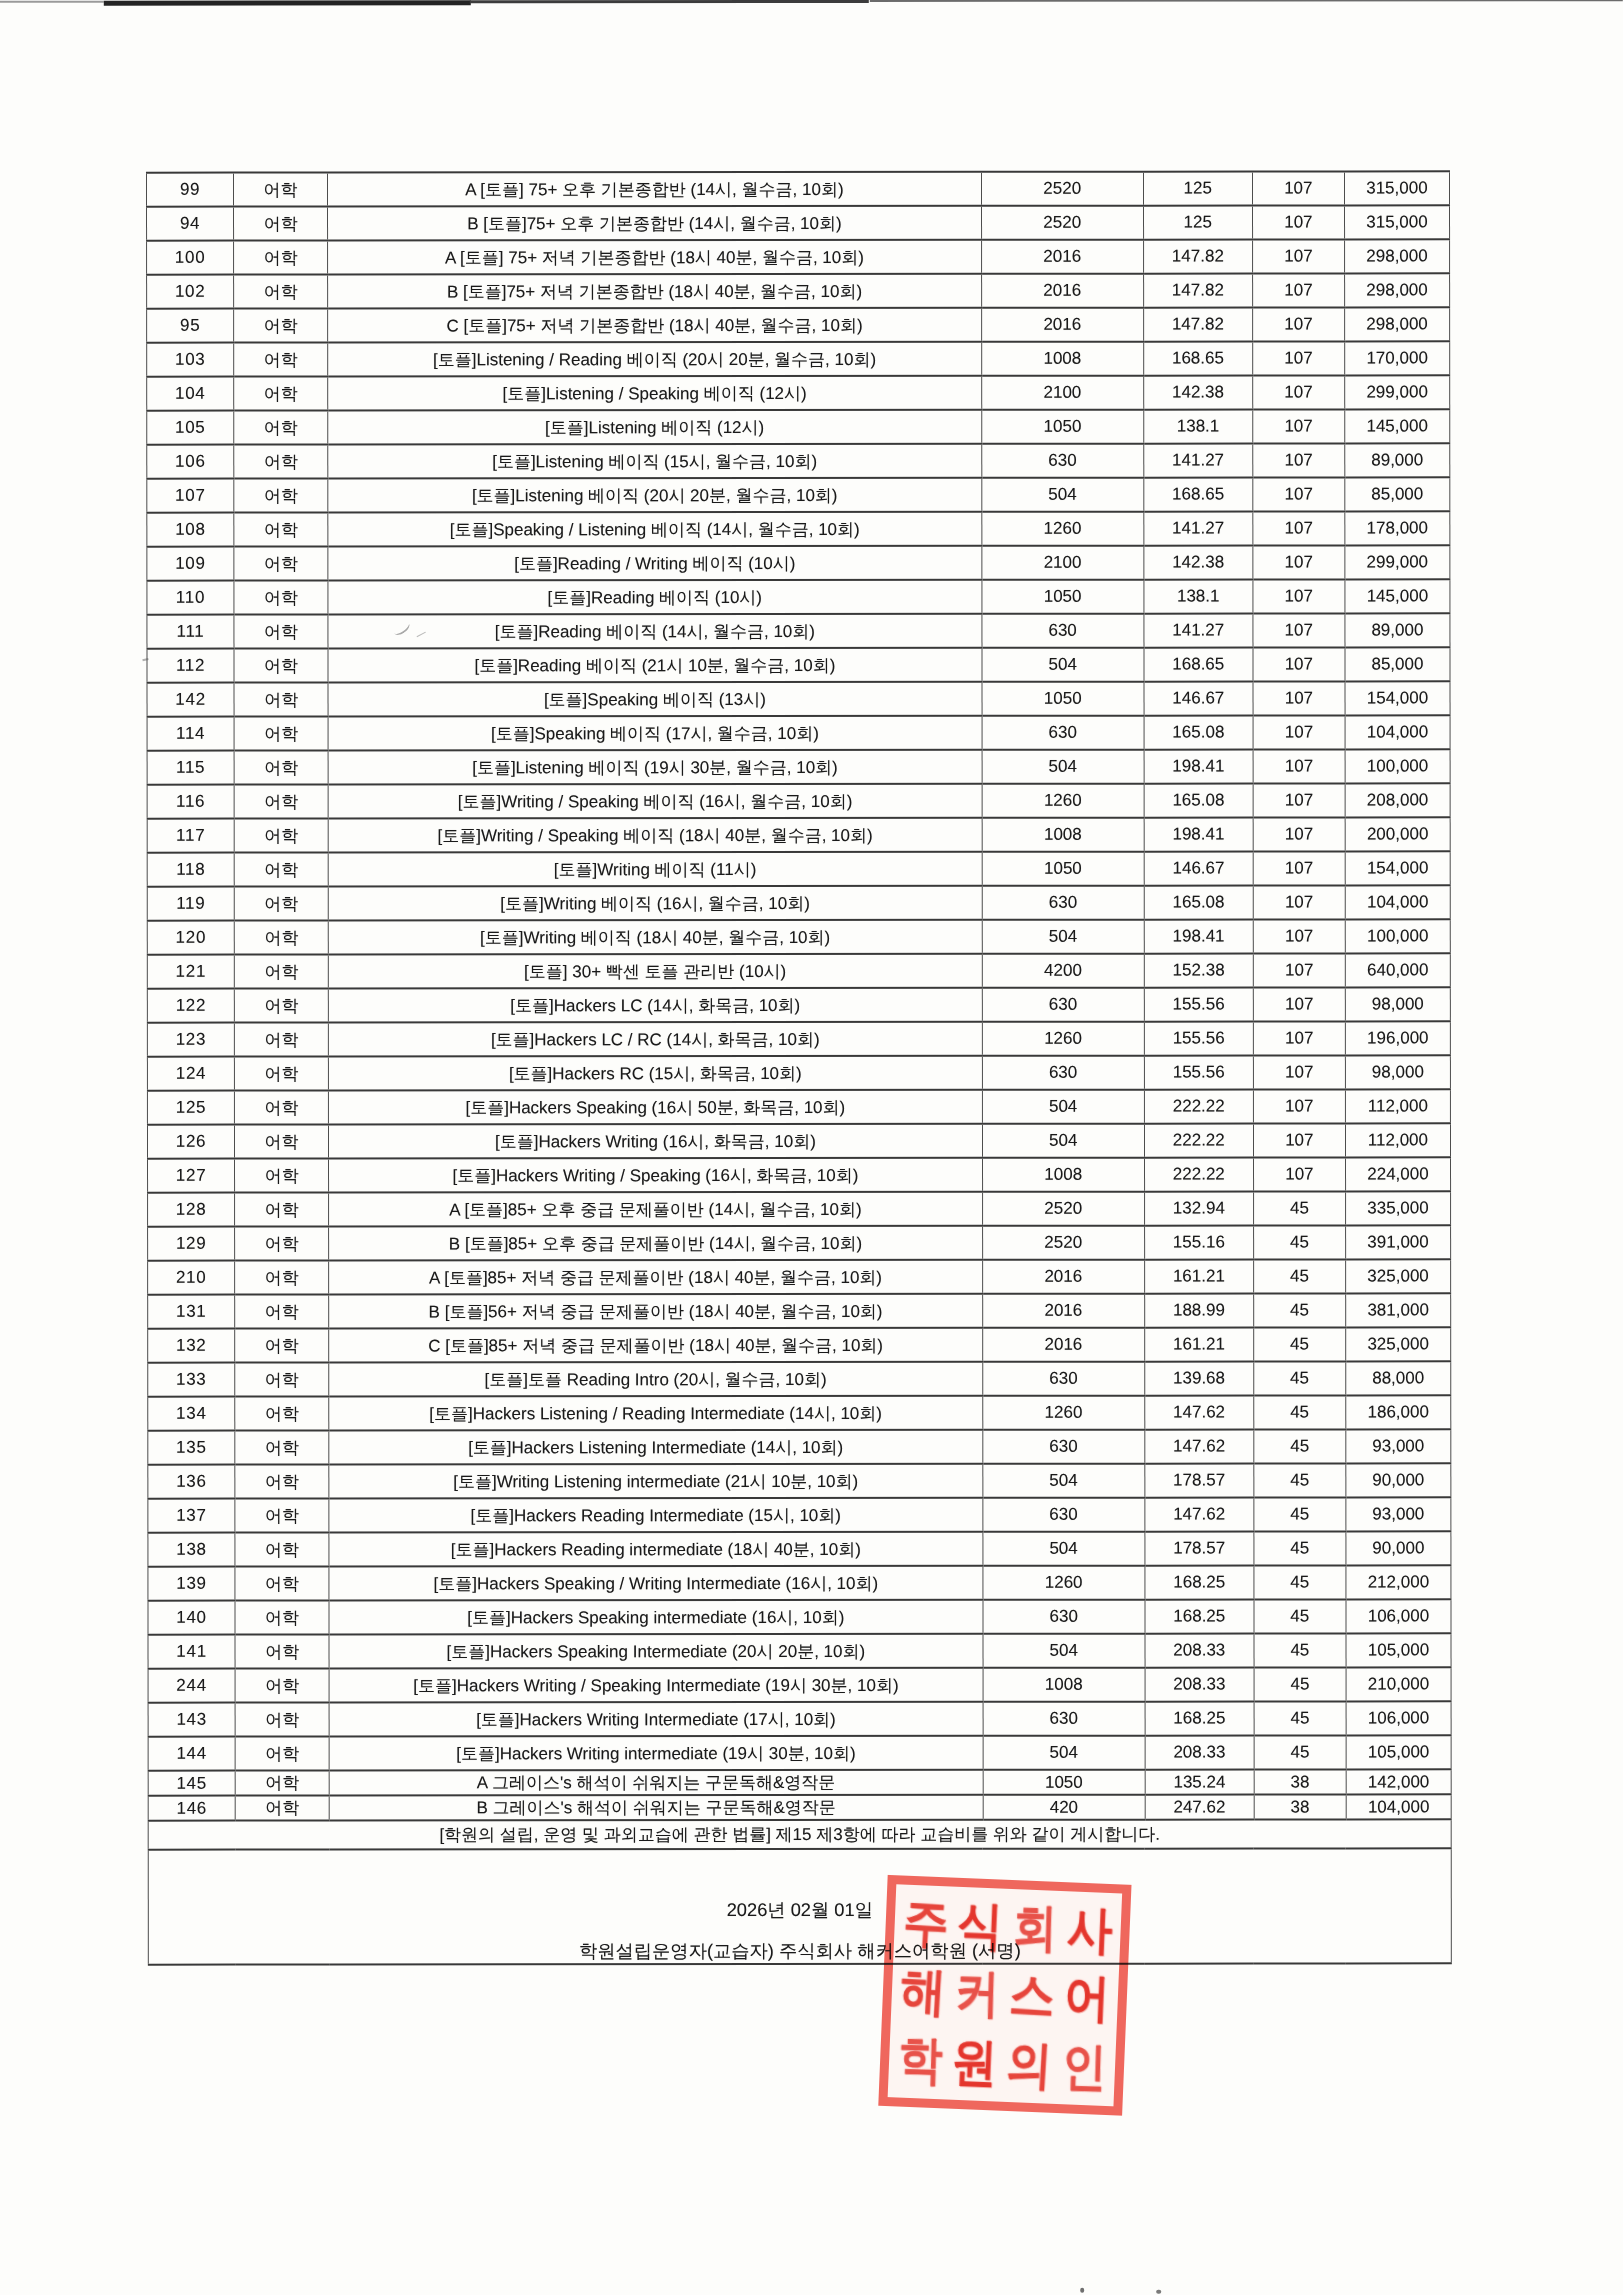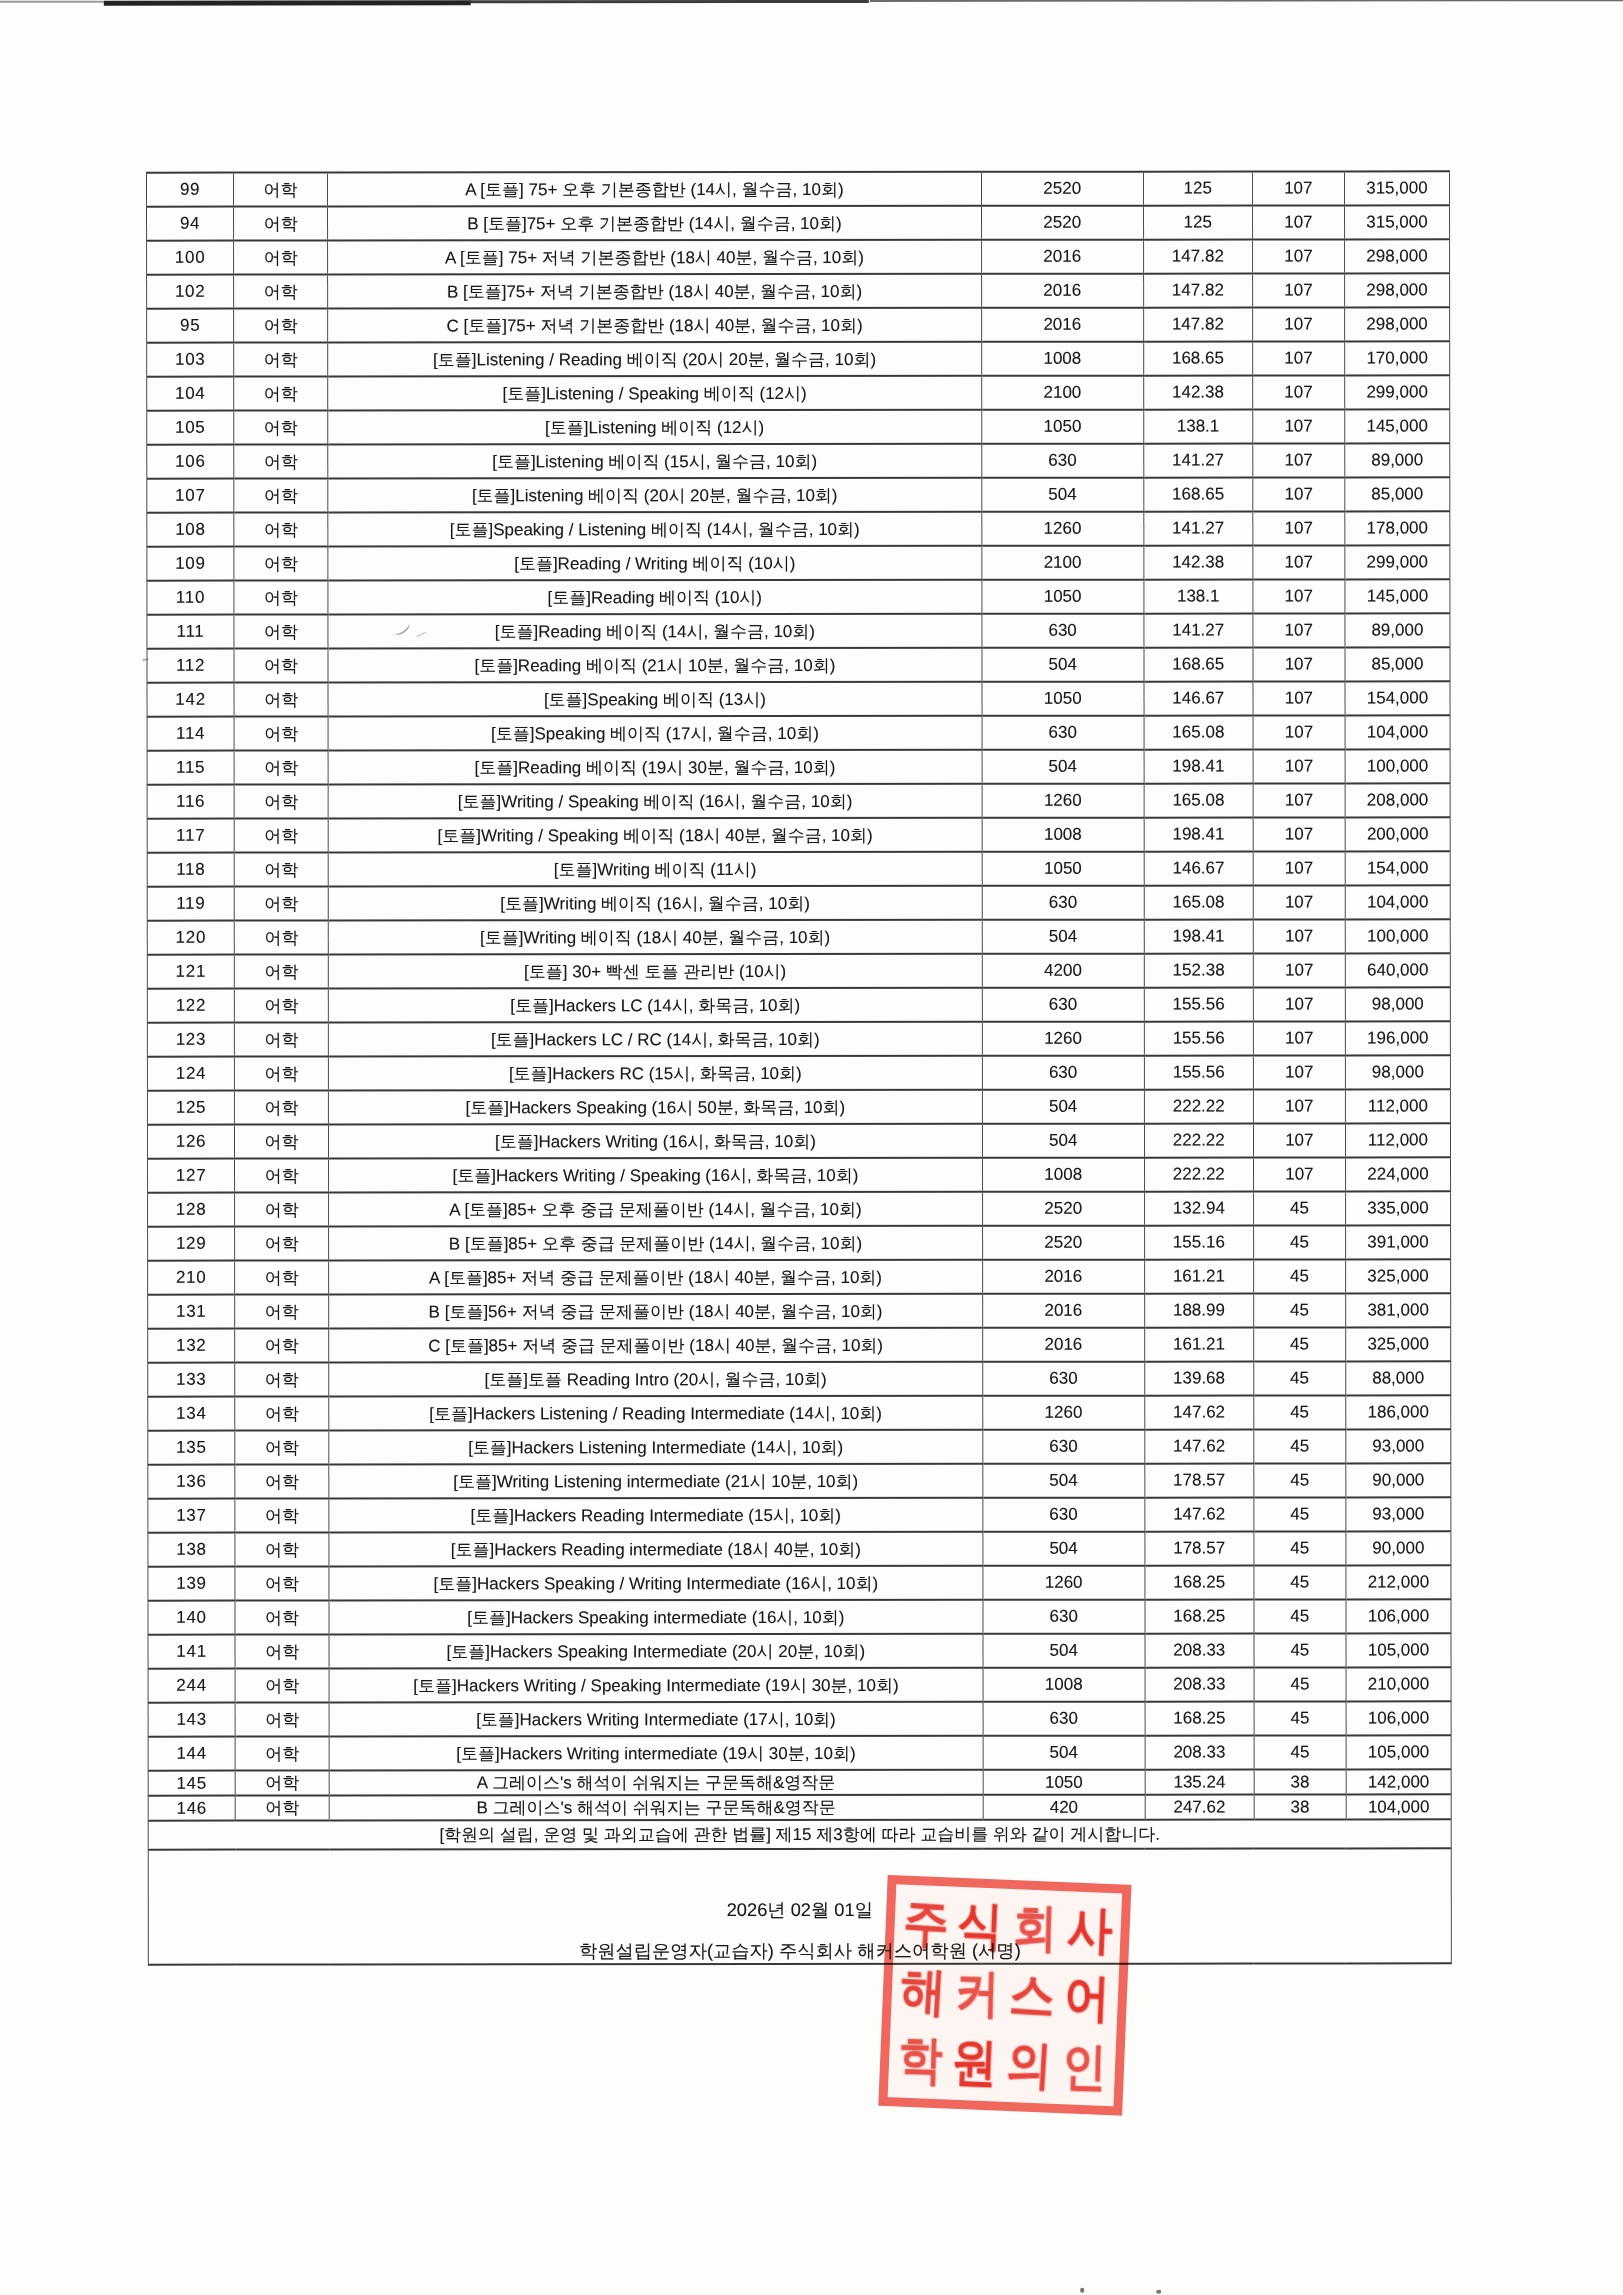--- a/index.html
+++ b/index.html
@@ -257,21 +257,21 @@
           <td class="c-category">어학</td>
           <td class="c-course">[토플]Speaking 베이직 (17시, 월수금, 10회)</td>
           <td class="c-minutes">630</td>
           <td class="c-per_minute">165.08</td>
           <td class="c-sessions">107</td>
           <td class="c-fee">104,000</td>
         </tr>
         <tr class="row">
           <td class="c-no">115</td>
           <td class="c-category">어학</td>
-          <td class="c-course">[토플]Reading 베이직 (19시 30분, 월수금, 10회)</td>
+          <td class="c-course">[토플]Listening 베이직 (19시 30분, 월수금, 10회)</td>
           <td class="c-minutes">504</td>
           <td class="c-per_minute">198.41</td>
           <td class="c-sessions">107</td>
           <td class="c-fee">100,000</td>
         </tr>
         <tr class="row">
           <td class="c-no">116</td>
           <td class="c-category">어학</td>
           <td class="c-course">[토플]Writing / Speaking 베이직 (16시, 월수금, 10회)</td>
           <td class="c-minutes">1260</td>

